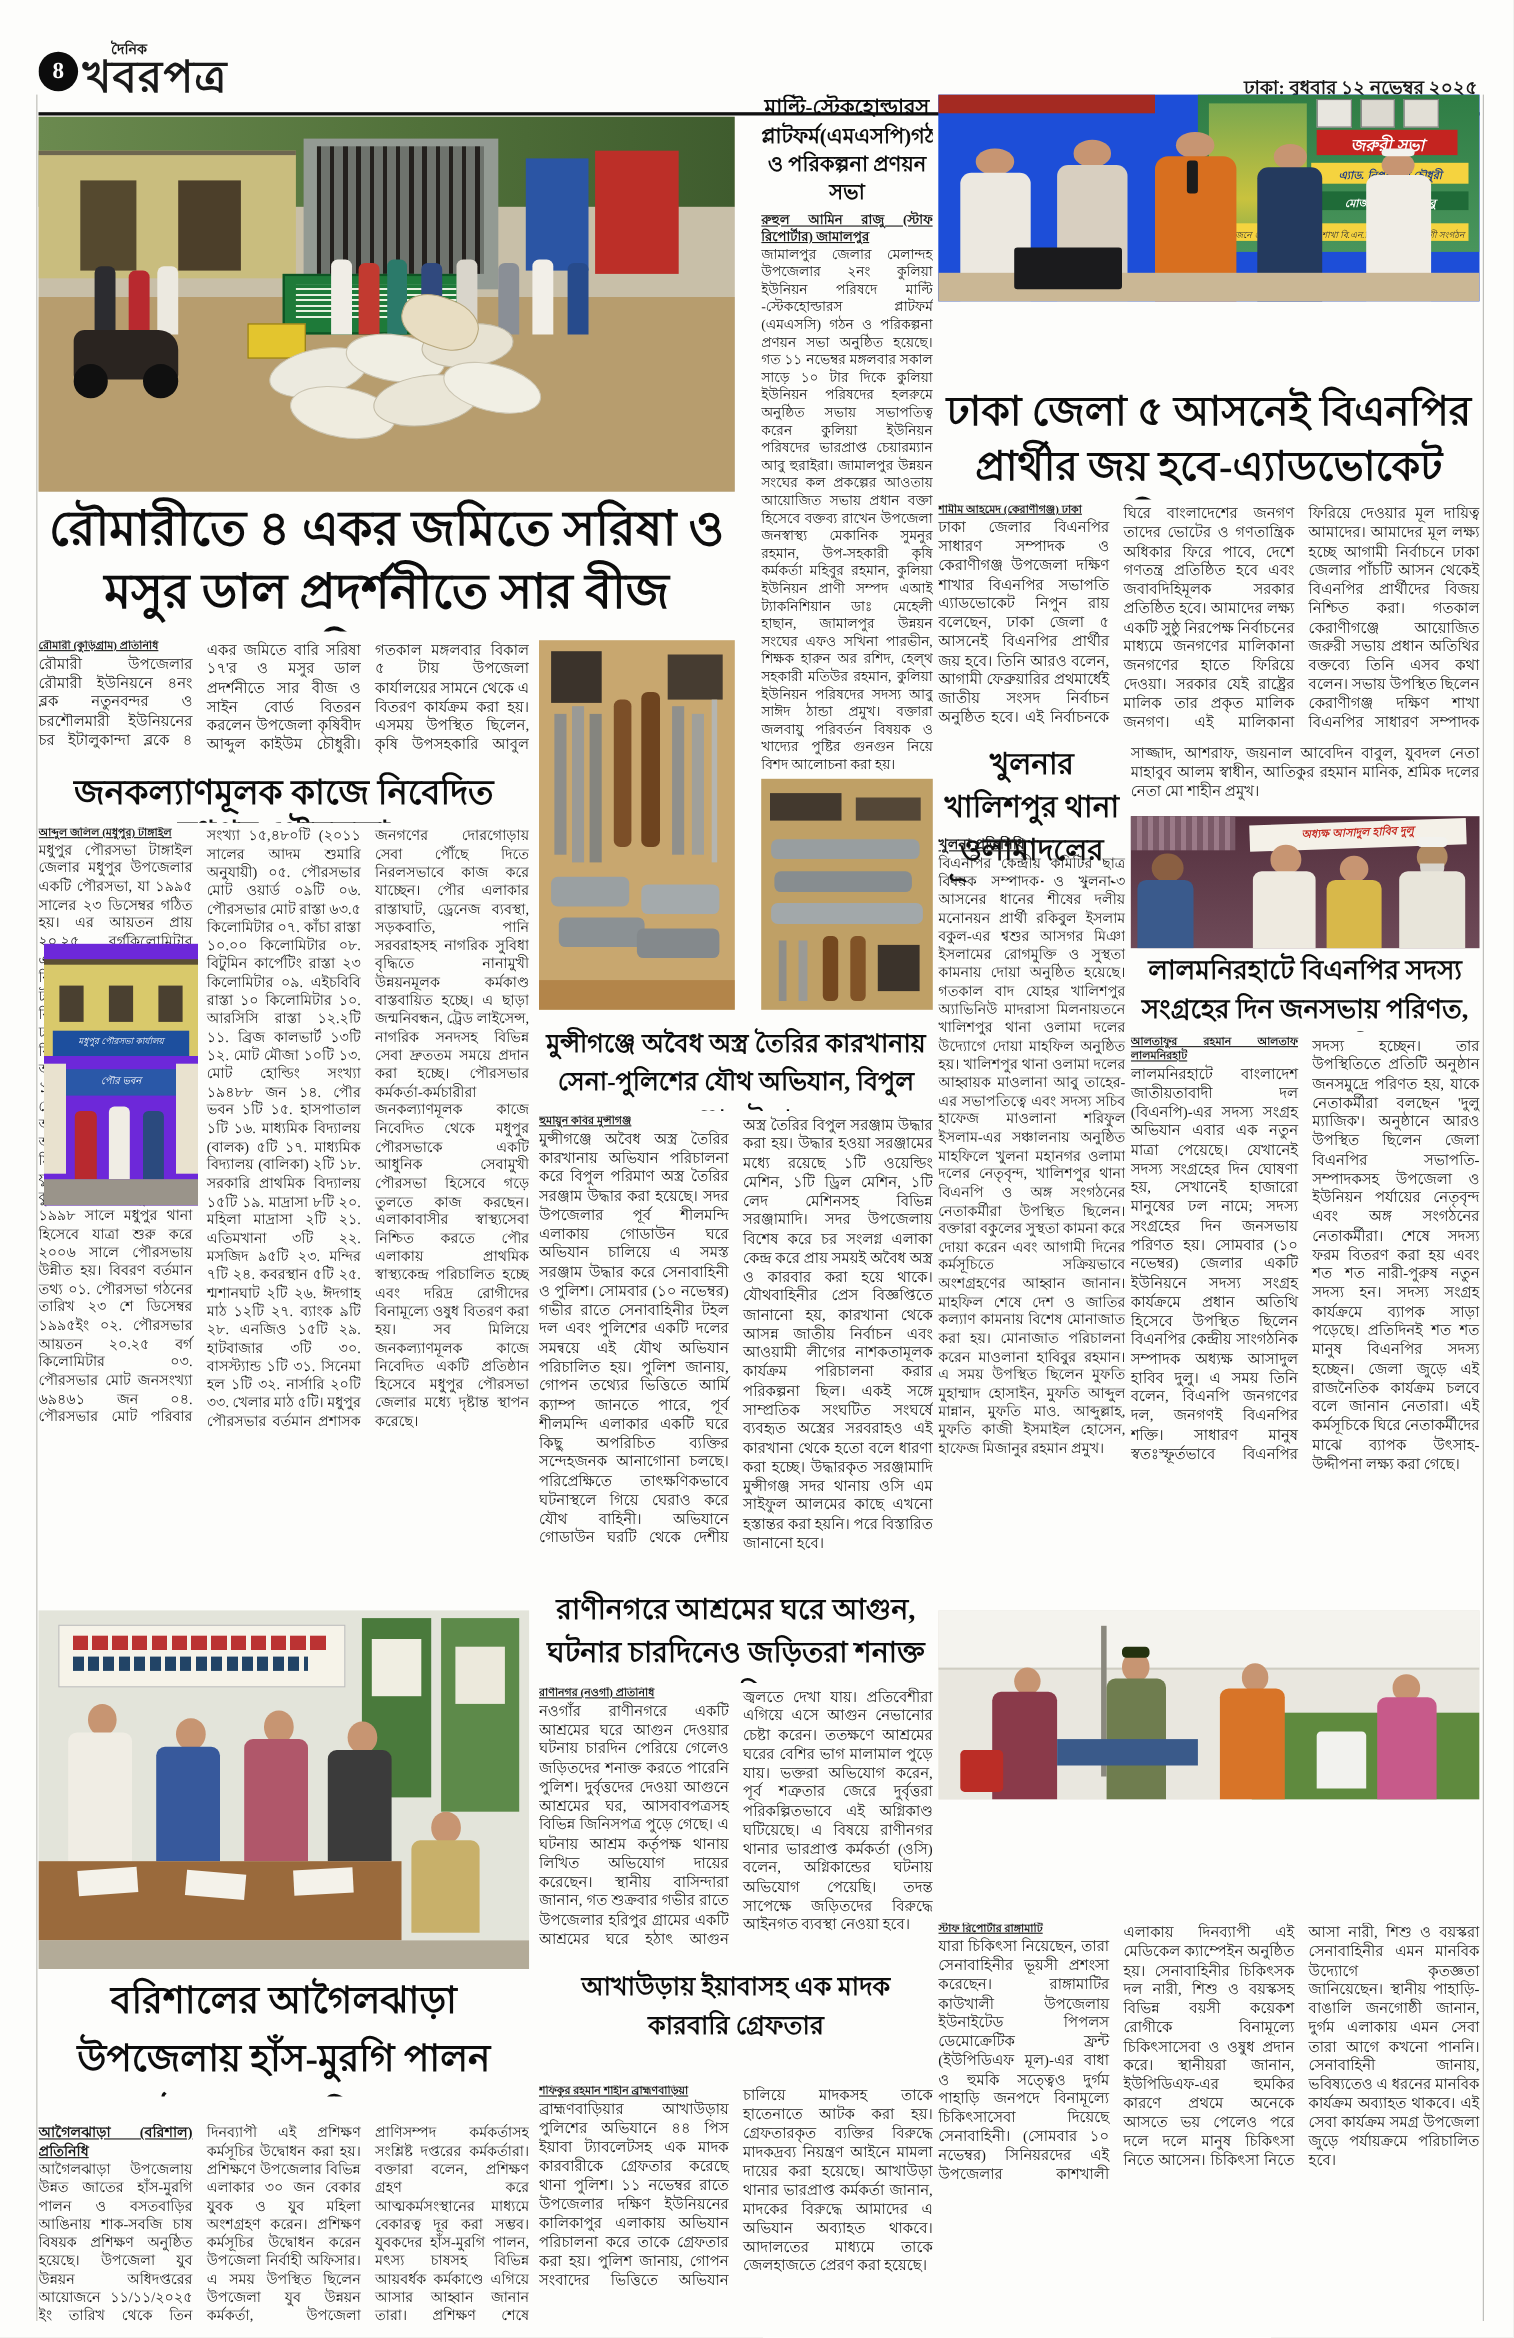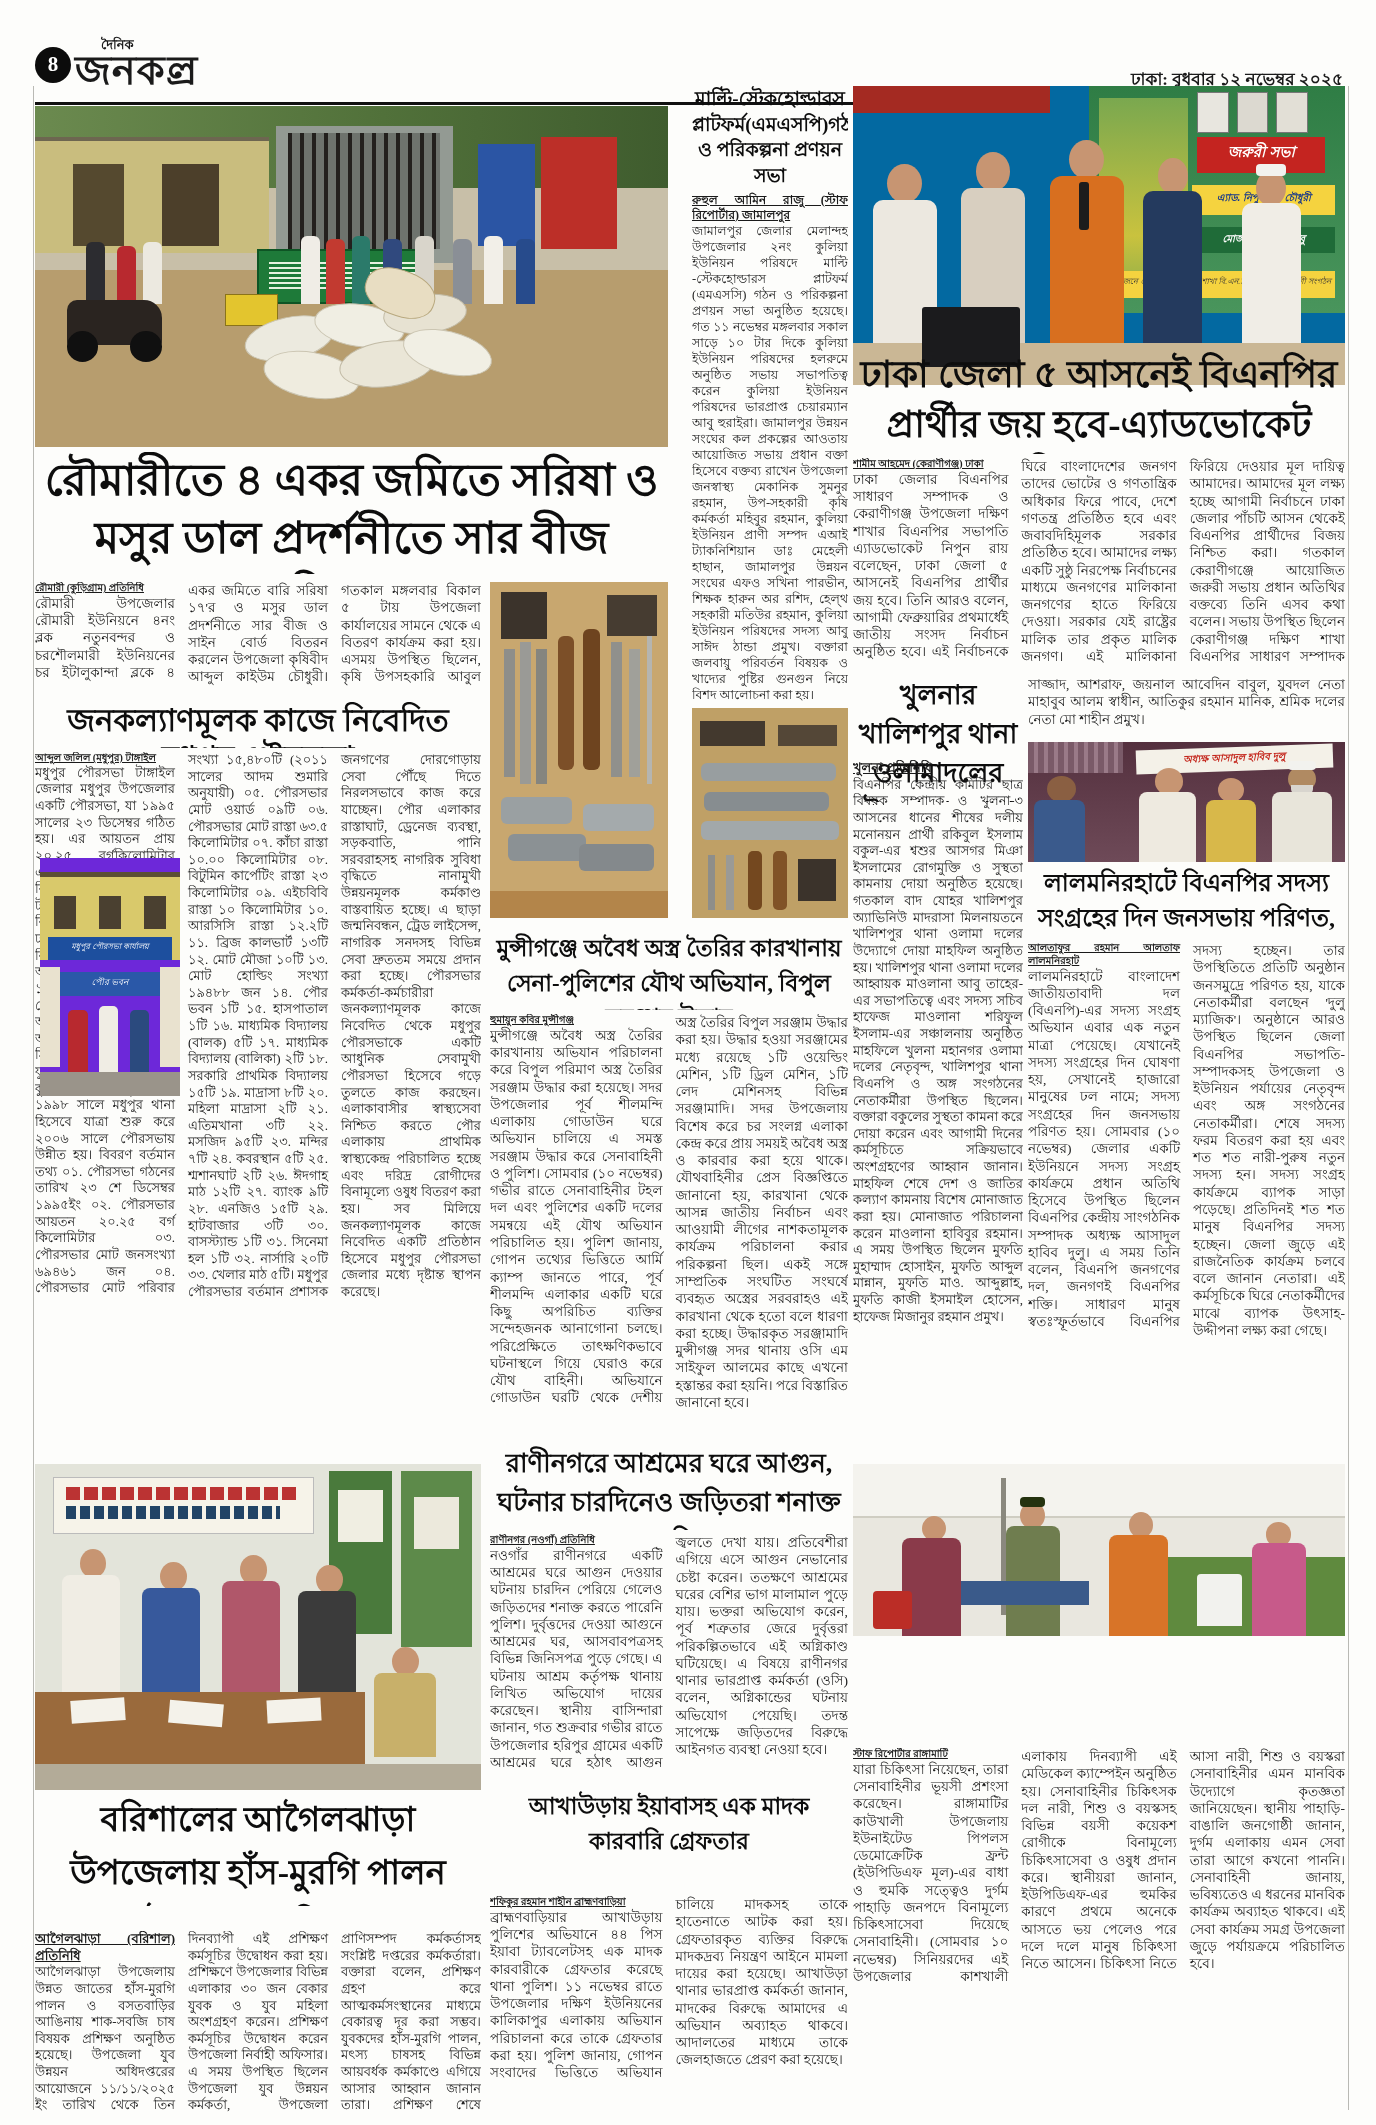--- a/index.html
+++ b/index.html
@@ -32,21 +32,21 @@
 </head>
 <body>
 
 <div id="page">
 
   <div id="hdr" class="blk">
     <div id="hdr-logo">
       <div id="pgnum">8</div>
       <div id="mast">
         <span class="top">দৈনিক</span>
-        <span class="main">জনকল্র</span>
+        <span class="main">খবরপত্র</span>
       </div>
     </div>
     <div id="dateline">ঢাকা: বুধবার ১২ নভেম্বর ২০২৫</div>
   </div>
   <div class="vrule" style="left:33px"></div>
   <div class="vrule" style="left:1348px"></div>
 
   <div class="blk photo" style="left:35px;top:106px;width:633px;height:341px">
     <i class="s" style="left:0;top:0;width:100%;height:24%;background:linear-gradient(90deg,#6b8a4f,#51713a 55%,#3f5c2e)"></i>
     <i class="s" style="left:0;top:9%;width:37%;height:33%;background:#c9bd7e;border-top:4px solid #6d6650"></i>
@@ -143,21 +143,21 @@
     <i class="s" style="left:6%;top:26%;width:86%;height:9%;background:#989ea0;border-radius:6px"></i>
     <i class="s" style="left:8%;top:40%;width:80%;height:9%;background:#878d90;border-radius:6px"></i>
     <i class="s" style="left:6%;top:54%;width:88%;height:9%;background:#a2a8aa;border-radius:6px"></i>
     <i class="s" style="left:10%;top:70%;width:5%;height:26%;background:#8e8e8a"></i>
     <i class="s" style="left:22%;top:70%;width:5%;height:26%;background:#9a9a96"></i>
     <i class="s" style="left:36%;top:68%;width:9%;height:28%;background:#74481f;border-radius:5px"></i>
     <i class="s" style="left:52%;top:68%;width:9%;height:28%;background:#815327;border-radius:5px"></i>
     <i class="s" style="left:68%;top:72%;width:24%;height:20%;background:#3b332b"></i>
   </div>
 
-  <div class="blk photo" style="left:853px;top:86px;width:492px;height:299px;background:#0369a1">
+  <div class="blk photo" style="left:853px;top:86px;width:492px;height:188px;background:#1d4ed8">
     <i class="s" style="left:0;top:0;width:40%;height:9%;background:#a42a22"></i>
     <i class="s" style="left:48%;top:0;width:52%;height:76%;background:linear-gradient(#2f7d45,#49955c)"></i>
     <i class="s" style="left:50%;top:4%;width:18%;height:66%;background:linear-gradient(#7aa84f,#c9c23e 70%,#8fae4a)"></i>
     <i class="s" style="left:70%;top:2%;width:6%;height:13%;background:#e8e6df;border:1px solid #777"></i>
     <i class="s" style="left:78%;top:2%;width:6%;height:13%;background:#dcd9d0;border:1px solid #777"></i>
     <i class="s" style="left:86%;top:2%;width:6%;height:13%;background:#e2dfd6;border:1px solid #777"></i>
     <i class="s" style="left:70%;top:17%;width:26%;height:12%;background:#c42420;color:#fff;font-weight:bold;font-size:15px;text-align:center;line-height:2.0;font-family:'Liberation Sans',sans-serif">জরুরী সভা</i>
     <i class="s" style="left:69%;top:33%;width:29%;height:10%;background:#f5d33f;color:#1a3a8a;font-weight:bold;font-size:10px;text-align:center;line-height:2.5;font-family:'Liberation Sans',sans-serif">এ্যাড. নিপুন রায় চৌধুরী</i>
     <i class="s" style="left:69%;top:47%;width:29%;height:9%;background:#1f6b38;color:#fff;font-weight:bold;font-size:10px;text-align:center;line-height:2.3;font-family:'Liberation Sans',sans-serif">মোজাদ্দেদ আলী বাবু</i>
     <i class="s" style="left:50%;top:62%;width:48%;height:9%;background:#f5d33f;color:#333;font-size:8px;text-align:center;line-height:2.8;font-family:'Liberation Sans',sans-serif">আয়োজনে ঃ কেরাণীগঞ্জ দঃ শাখা বি.এন.পি, অংগ ও সহযোগী সংগঠন</i>

